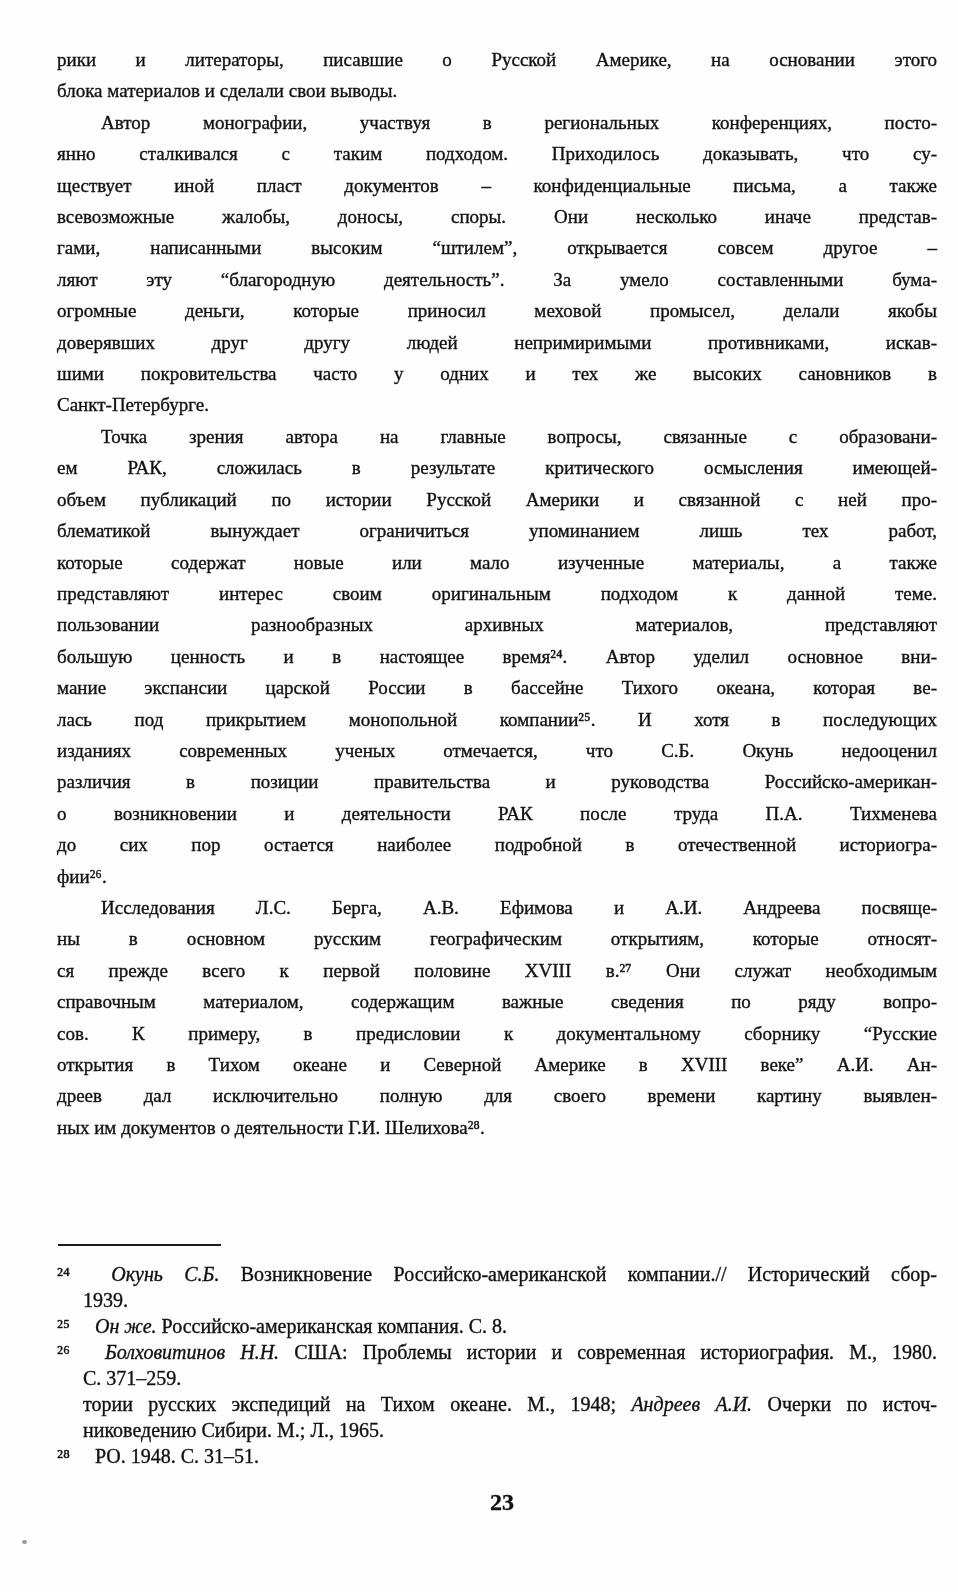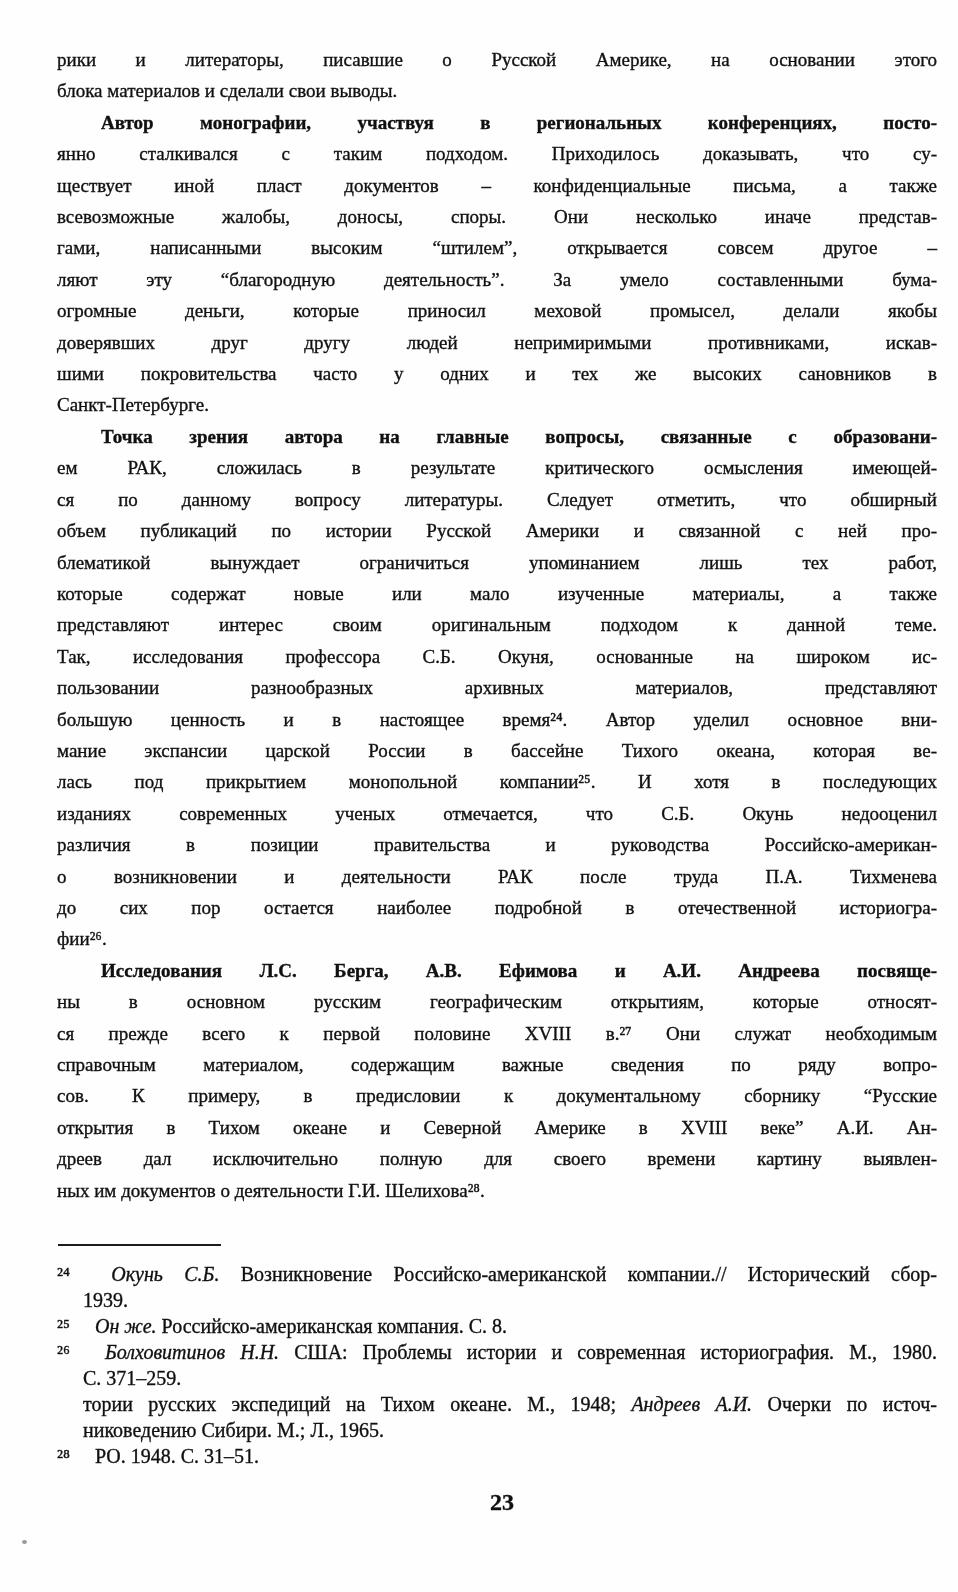--- a/index.html
+++ b/index.html
@@ -22,21 +22,21 @@
     font-size: 19px;
     line-height: 31.4px;
   }
   .para { margin: 0; }
   .line {
     text-align: justify;
     text-align-last: justify;
     min-height: 31.4px;
   }
   .line.last { text-align-last: left; }
-  .para.indent .line.first { text-indent: 44px; font-weight: bold; }
+  .para.indent .line.first { text-indent: 44px; }
 
   .rule {
     position: absolute;
     left: 58px;
     top: 1244px;
     width: 163px;
     height: 2px;
     background: #1c1c1c;
   }
   .footnotes {
@@ -96,26 +96,24 @@
         <div class="line">гами, написанными высоким “штилем”, открывается совсем другое –</div>
         <div class="line">ляют эту “благородную деятельность”. За умело составленными бума-</div>
         <div class="line">огромные деньги, которые приносил меховой промысел, делали якобы</div>
         <div class="line">доверявших друг другу людей непримиримыми противниками, искав-</div>
         <div class="line">шими покровительства часто у одних и тех же высоких сановников в</div>
         <div class="line last">Санкт-Петербурге.</div>
       </div>
       <div class="para indent">
         <div class="line first">Точка зрения автора на главные вопросы, связанные с образовани-</div>
         <div class="line">ем РАК, сложилась в результате критического осмысления имеющей-</div>
-        <div class="line">ся по данному вопросу литературы. Следует отметить, что обширный</div>
         <div class="line">объем публикаций по истории Русской Америки и связанной с ней про-</div>
         <div class="line">блематикой вынуждает ограничиться упоминанием лишь тех работ,</div>
         <div class="line">которые содержат новые или мало изученные материалы, а также</div>
         <div class="line">представляют интерес своим оригинальным подходом к данной теме.</div>
-        <div class="line">Так, исследования профессора С.Б. Окуня, основанные на широком ис-</div>
         <div class="line">пользовании разнообразных архивных материалов, представляют</div>
         <div class="line">большую ценность и в настоящее время²⁴. Автор уделил основное вни-</div>
         <div class="line">мание экспансии царской России в бассейне Тихого океана, которая ве-</div>
         <div class="line">лась под прикрытием монопольной компании²⁵. И хотя в последующих</div>
         <div class="line">изданиях современных ученых отмечается, что С.Б. Окунь недооценил</div>
         <div class="line">различия в позиции правительства и руководства Российско-американ-</div>
         <div class="line">о возникновении и деятельности РАК после труда П.А. Тихменева</div>
         <div class="line">до сих пор остается наиболее подробной в отечественной историогра-</div>
         <div class="line last">фии²⁶.</div>
       </div>

